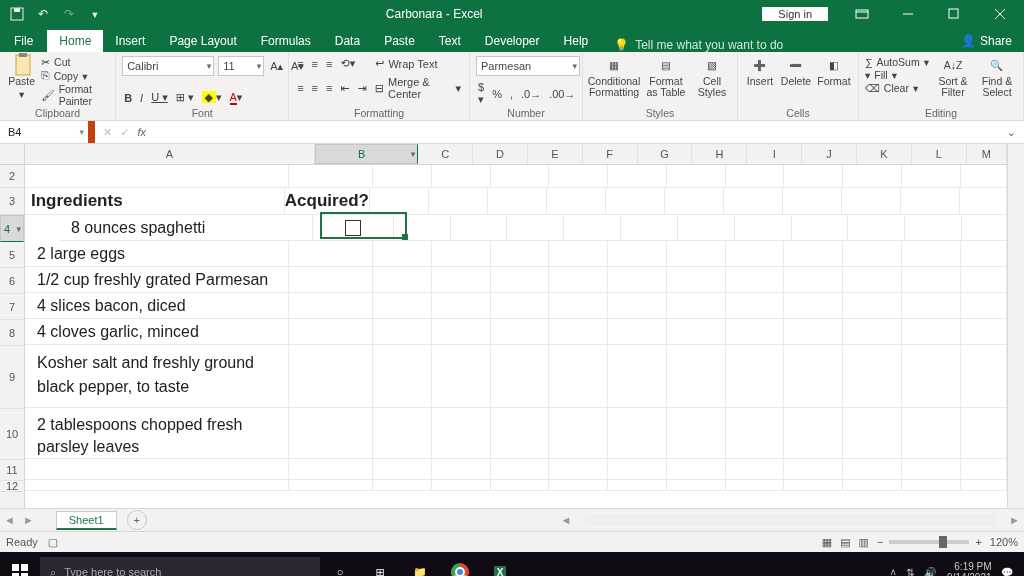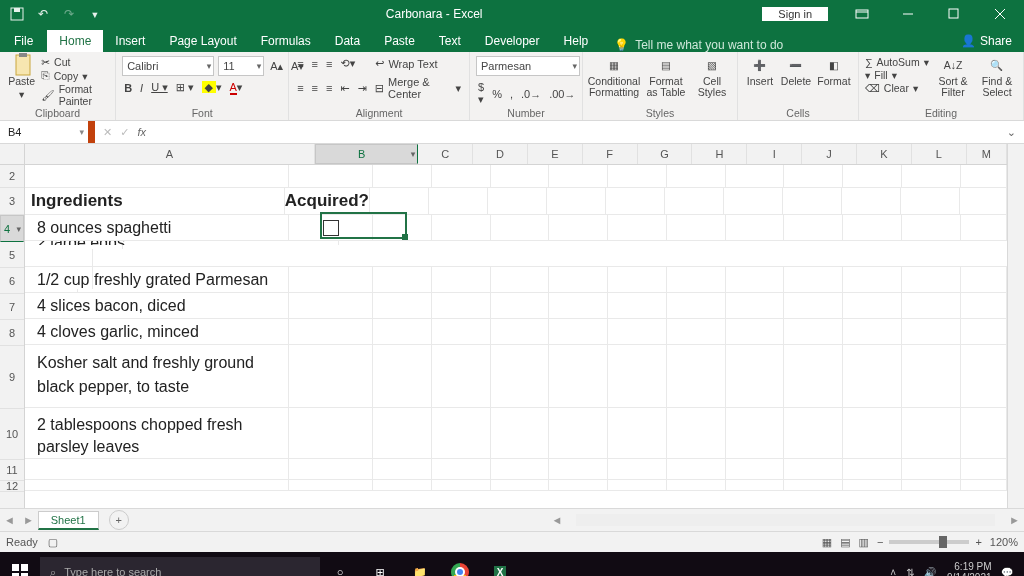--- a/index.html
+++ b/index.html
@@ -44,21 +44,21 @@
 .colhdr.sel{background:#d9d9d9;border-right:1px solid #0d7240;color:#0d7240}
 .cells{position:relative}
 .cellrow{display:flex;border-bottom:1px solid #e9e9e9}
 .cell{border-right:1px solid #e9e9e9;padding:2px 6px;font-size:16px;display:flex;align-items:center;overflow:hidden}
 .hdrcell{font-weight:700;font-size:17px}
 .selbox{position:absolute;border:2px solid #217346;pointer-events:none}
 .selhandle{position:absolute;width:6px;height:6px;background:#217346;right:-3px;bottom:-3px}
 .vscroll{width:16px;background:#f2f2f2;border-left:1px solid #d9d9d9}
 .sheettabs{height:22px;border-top:1px solid #d9d9d9;background:#f2f2f2;display:flex;align-items:center;font-size:11px;color:#555}
 .navtab{padding:0 4px;color:#999}
-.sheet{background:#fff;border:1px solid #ccc;border-bottom:2px solid #217346;padding:2px 12px;margin-left:0;color:#217346}
+.sheet{background:#fff;border:1px solid #ccc;border-bottom:2px solid #217346;padding:2px 12px;margin-left:18px;color:#217346}
 .addsheet{width:18px;height:18px;border:1px solid #ccc;border-radius:50%;display:flex;align-items:center;justify-content:center;margin-left:10px;color:#666}
 .hscroll{flex:1;margin:0 10px;height:12px;background:#eee;position:relative}
 .statusbar{height:20px;background:#f2f2f2;border-top:1px solid #d9d9d9;display:flex;align-items:center;font-size:11px;color:#555;padding:0 6px}
 .statusbar .views{margin-left:auto;display:flex;align-items:center;gap:8px}
 .zoom{display:flex;align-items:center;gap:6px}
 .zoom-track{width:80px;height:4px;background:#ccc;position:relative}
 .zoom-thumb{position:absolute;width:8px;height:12px;background:#666;top:-4px;left:50px}
 .taskbar{height:40px;background:#110b13;display:flex;align-items:center;color:#fff;font-size:11px}
 .startswatch{width:40px;display:flex;align-items:center;justify-content:center}
 .search{flex:0 0 260px;height:30px;background:#2b2630;display:flex;align-items:center;gap:8px;padding:0 10px;color:#aaa}
@@ -160,21 +160,21 @@
         <span class="rowh">
             <span>🖌</span>
             <span>Format Painter</span>
           </span>
       </div>
     </div>
     <div class="group-label">Clipboard</div>
   </div>
 
   <div class="group" style="width:160px">
-    <div class="group-body stackv" style="gap:4px">
+    <div class="group-body stackv" style="gap:14px">
       <div class="rowh">
         <span class="sel" style="width:72px">Calibri</span>
         <span class="sel" style="width:26px">11</span>
         <span class="txtbtn">A▴</span>
         <span class="txtbtn">A▾</span>
       </div>
       <div class="rowh">
         <span class="txtbtn" style="font-weight:700">B</span>
         <span class="txtbtn" style="font-style:italic">I</span>
         <span class="txtbtn" style="text-decoration:underline">U ▾</span>
@@ -201,21 +201,21 @@
       </div>
       <div class="rowh">
         <span class="txtbtn">≡</span>
         <span class="txtbtn">≡</span>
         <span class="txtbtn">≡</span>
         <span class="txtbtn">⇤</span>
         <span class="txtbtn">⇥</span>
         <span class="rowh txtbtn"><span>⊟</span><span>Merge &amp; Center</span> ▾</span>
       </div>
     </div>
-    <div class="group-label">Alignment</div>
+    <div class="group-label">Formatting</div>
   </div>
 
   <div class="group" style="width:100px">
     <div class="group-body stackv" style="gap:4px">
       <span class="sel" style="width:84px">Parmesan</span>
       <div class="rowh">
         <span class="txtbtn">$ ▾</span>
         <span class="txtbtn">%</span>
         <span class="txtbtn">,</span>
         <span class="txtbtn">.0→</span>
@@ -349,38 +349,38 @@
           <div class="cell" style="width: 55px;"></div>
           <div class="cell" style="width: 55px;"></div>
           <div class="cell" style="width: 55px;"></div>
           <div class="cell" style="width: 55px;"></div>
           <div class="cell" style="width: 55px;"></div>
           <div class="cell" style="width: 55px;"></div>
           <div class="cell" style="width: 55px;"></div>
           <div class="cell" style="width: 55px;"></div>
           <div class="cell" style="width: 40px;"></div>
         </div>
-        <div class="cellrow" style="height: 25px;">
+        <div class="cellrow" style="height: 25px; margin-left: 34px;">
           <div class="cell" style="width: 295px; padding-left: 12px;">8 ounces spaghetti</div>
           <div class="cell" style="width: 85px; justify-content: center;">
             <div class="chkbox"></div>
           </div>
           <div class="cell" style="width: 55px;"></div>
           <div class="cell" style="width: 55px;"></div>
           <div class="cell" style="width: 55px;"></div>
           <div class="cell" style="width: 55px;"></div>
           <div class="cell" style="width: 55px;"></div>
           <div class="cell" style="width: 55px;"></div>
           <div class="cell" style="width: 55px;"></div>
           <div class="cell" style="width: 55px;"></div>
           <div class="cell" style="width: 55px;"></div>
           <div class="cell" style="width: 55px;"></div>
           <div class="cell" style="width: 40px;"></div>
         </div>
-        <div class="cellrow" style="height: 25px; flex-direction: column;">
+        <div class="cellrow" style="height: 25px;">
           <div class="cell" style="width: 295px; padding-left: 12px;">2 large eggs</div>
           <div class="cell" style="width: 85px;"></div>
           <div class="cell" style="width: 55px;"></div>
           <div class="cell" style="width: 55px;"></div>
           <div class="cell" style="width: 55px;"></div>
           <div class="cell" style="width: 55px;"></div>
           <div class="cell" style="width: 55px;"></div>
           <div class="cell" style="width: 55px;"></div>
           <div class="cell" style="width: 55px;"></div>
           <div class="cell" style="width: 55px;"></div>

